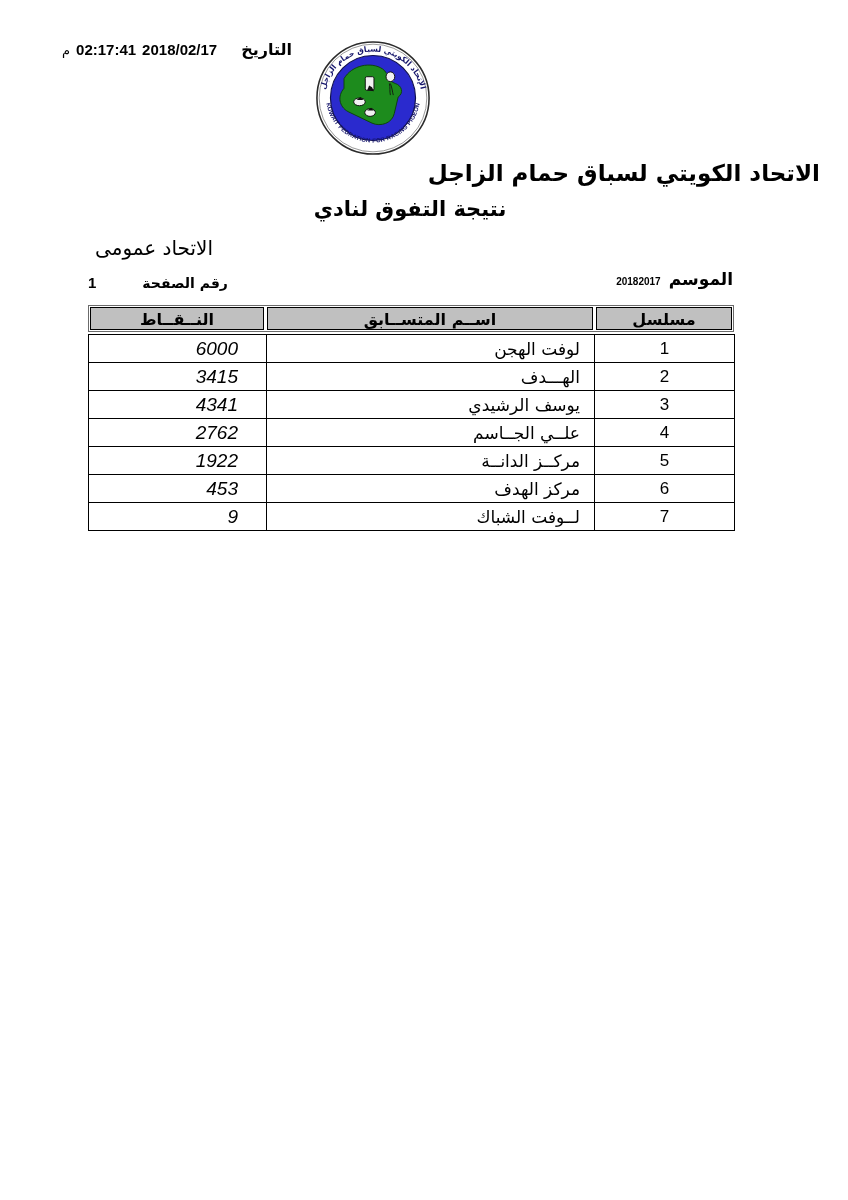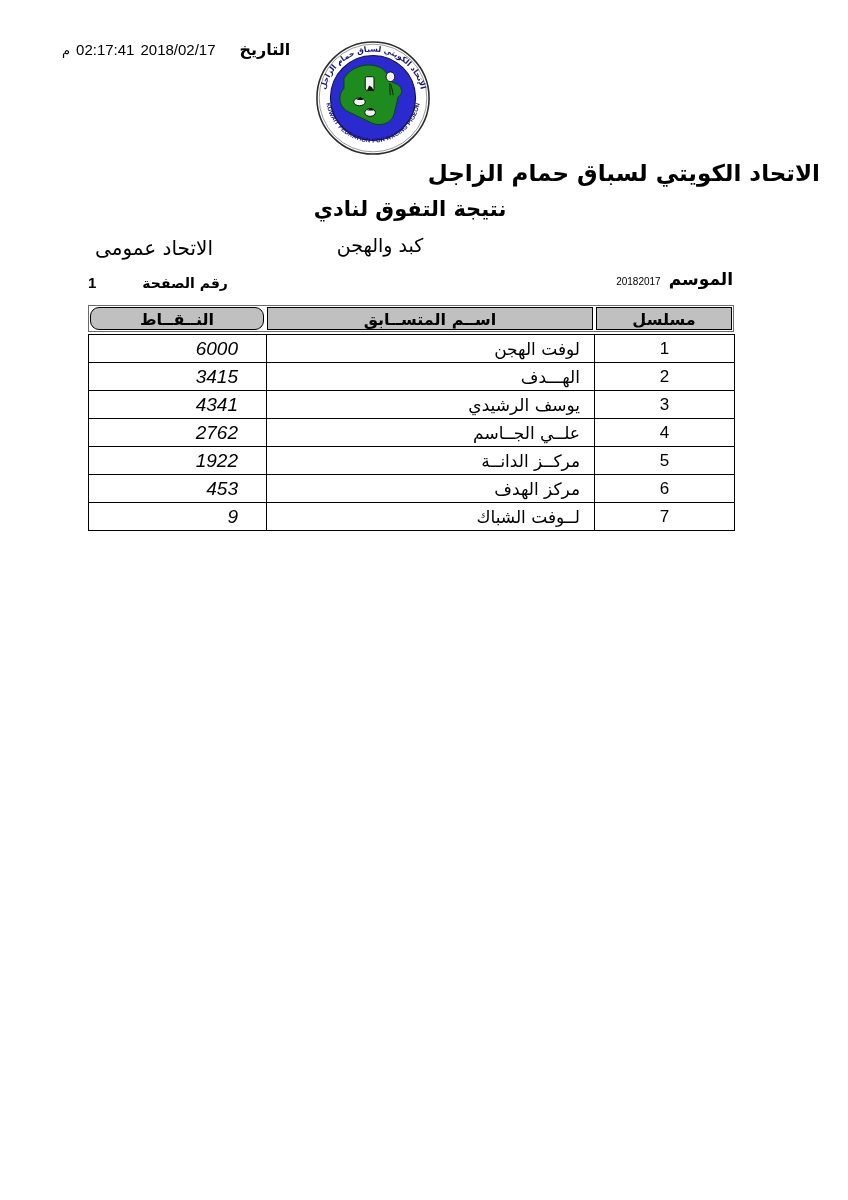--- a/index.html
+++ b/index.html
@@ -5,21 +5,21 @@
   html,body{margin:0;padding:0;background:#ffffff;}
   .page{
     position:relative;
     width:848px;height:1200px;
     background:#ffffff;
     overflow:hidden;
     font-family:"DejaVu Sans",sans-serif;
     color:#000;
   }
   .ar{font-family:"DejaVu Sans",sans-serif;}
-  .num{font-family:"Liberation Sans","DejaVu Sans",sans-serif;}
+  .num{font-family:"Liberation Sans","DejaVu Sans",sans-serif;font-weight:bold;}
 
   
   .date-row{
     position:absolute;left:62px;top:40px;
     direction:rtl;display:flex;align-items:baseline;
   }
   .date-label{font-weight:bold;font-size:16px;margin-left:24px;}
   .date-value,.time-value{font-size:15px;margin-left:6px;direction:ltr;unicode-bidi:bidi-override;}
   .meridiem{font-size:13px;}
 
@@ -50,21 +50,21 @@
     border:1px solid #6b6b6b;background:#ffffff;padding:1px;
     box-sizing:border-box;width:646px;
   }
   .tbl-head .hcell{
     background:#c0c0c0;border:1px solid #000;
     height:23px;line-height:23px;text-align:center;
     font-weight:bold;font-size:16px;box-sizing:border-box;
   }
   .hc-serial{flex:0 0 136px;}
   .hc-name{flex:0 0 326px;}
-  .hc-points{flex:1 1 auto;border-radius:9px;}
+  .hc-points{flex:1 1 auto;}
 
   table.data{
     direction:rtl;border-collapse:collapse;margin-top:2px;
     width:646px;table-layout:fixed;
   }
   table.data td{
     border:1px solid #000;height:28px;box-sizing:border-box;
     white-space:nowrap;overflow:hidden;
   }
   td.c-serial{width:140px;text-align:center;font-size:17px;
@@ -114,21 +114,20 @@
         <textPath href="#arcTop" startOffset="50%" text-anchor="middle">الإتحاد الكويتي لسباق حمام الزاجل</textPath>
       </text>
       <text font-size="6.2" font-weight="bold" fill="#15156b" letter-spacing="0.25" font-family="Liberation Sans, DejaVu Sans, sans-serif">
         <textPath href="#arcBottom" startOffset="50%" text-anchor="middle">KUWAIT FEDRATION FOR RACING PIGEON</textPath>
       </text>
     </svg>
   </div>
 
   <div class="title1 ar">الاتحاد الكويتي لسباق حمام الزاجل</div>
   <div class="title2 ar">نتيجة التفوق لنادي</div>
-  <div class="club-line ar">كبد والهجن</div>
   <div class="scope-line ar">الاتحاد عمومى</div>
 
   <div class="season-row">
     <span class="season-label ar">الموسم</span>
     <span class="season-value num">20182017</span>
   </div>
 
   <div class="page-row">
     <span class="page-number num">1</span>
     <span class="page-label ar">رقم الصفحة</span>

